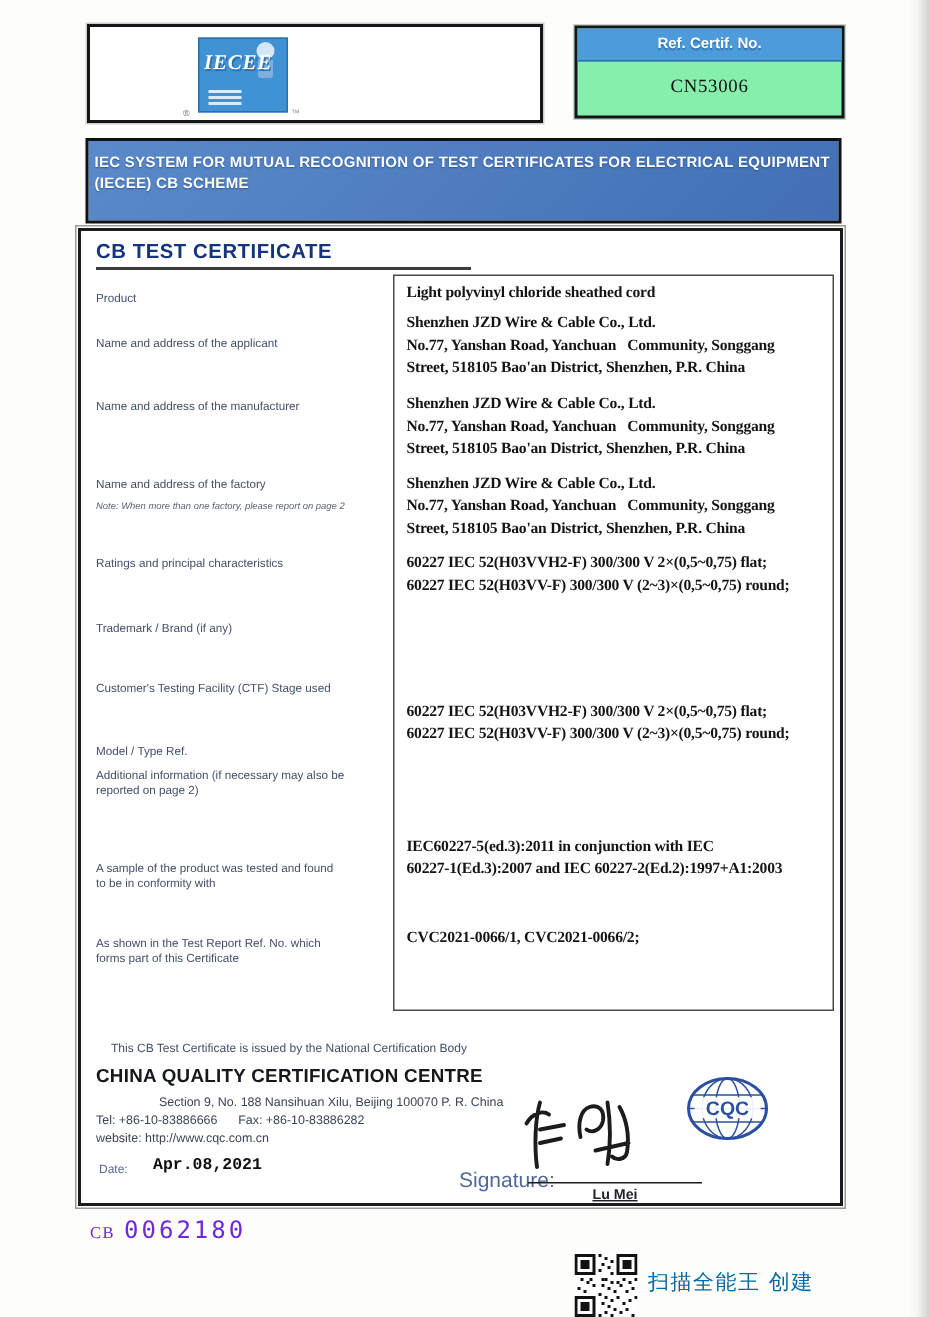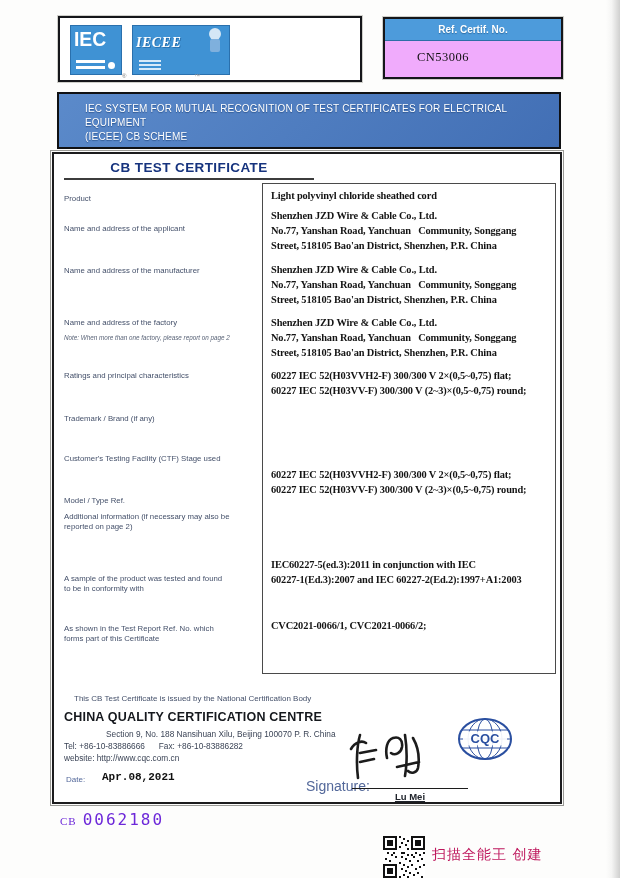--- a/index.html
+++ b/index.html
@@ -19,51 +19,51 @@
   
   .logo-box{ position:absolute; left:58px; top:16px; width:300px; height:62px;
     background:#fff; border:2px solid #15161a; box-shadow:0 0 0 1px #cfcfca; }
   .tile{ position:absolute; top:7px; background:#3f92d4; border:1px solid #2a70ad; }
   .iec-tile{ left:10px; width:50px; height:48px; }
   .iec-text{ position:absolute; top:1px; left:3px; color:#fff; font-weight:bold;
     font-size:21px; letter-spacing:0; transform:scaleX(.92); transform-origin:left; }
   .iec-b1,.iec-b2{ position:absolute; left:5px; width:29px; height:3.5px; background:#fff; }
   .iec-b1{ bottom:11px; } .iec-b2{ bottom:5px; }
   .iec-dot{ position:absolute; left:37px; bottom:5px; width:7px; height:7px; border-radius:50%; background:#fff; }
-  .iecee-tile{ left:72px; width:58px; height:48px;padding-left:38px; }
+  .iecee-tile{ left:72px; width:58px; height:48px; }
   .iecee-text{ position:absolute; top:9px; left:3px; color:#fff; font-weight:bold; font-style:italic;
     font-family:"Liberation Serif", serif; font-size:14px; letter-spacing:.5px;
     text-shadow:1px 1px 0 #2a70ad; }
   .bulb-head{ position:absolute; top:2px; right:8px; width:12px; height:12px; border-radius:50%; background:#d5e7f6; }
   .bulb-body{ position:absolute; top:13px; right:9px; width:10px; height:13px; background:#7fb0dd; border-radius:2px; }
   .iecee-bars i{ position:absolute; left:6px; width:22px; height:2.5px; background:#d9eaf8; display:block; }
   .iecee-bars i:nth-child(1){ bottom:12px; } .iecee-bars i:nth-child(2){ bottom:8px; } .iecee-bars i:nth-child(3){ bottom:4px; }
   .rmark{ position:absolute; left:62px; bottom:1px; font-size:6px; color:#777; }
   .tmark{ position:absolute; left:134px; bottom:1px; font-size:6px; color:#999; }
 
   
   .ref-box{ position:absolute; left:383px; top:17px; width:176px; height:58px;
-    background:#f0abfc; border:2px solid #15161a; box-shadow:0 0 0 1px #cfcfca; }
+    background:#86efac; border:2px solid #15161a; box-shadow:0 0 0 1px #cfcfca; }
   .ref-head{ height:21px; background:#4d9bdb; color:#fff; font-weight:bold; font-size:10px;
     text-align:center; line-height:21px; text-shadow:0 1px 1px #2e6ea6; border-bottom:1px solid #2e6ea6; }
-  .ref-value{ text-align:left; margin-top:9px; font-family:"Liberation Serif", serif;
-    font-size:12.5px; color:#101010; letter-spacing:.5px;margin-left:32px; }
+  .ref-value{ text-align:center; margin-top:9px; font-family:"Liberation Serif", serif;
+    font-size:12.5px; color:#101010; letter-spacing:.5px; }
 
   
   .banner{ position:absolute; left:57px; top:92px; width:504px; height:57px; box-sizing:border-box;
     background:linear-gradient(135deg,#5b8aca,#426fb5); border:2px solid #101113;
-    color:#fff; font-weight:normal; font-size:10px; line-height:1.4; padding:8px 26px;
+    color:#fff; font-weight:bold; font-size:10px; line-height:1.4; padding:8px 4px;
     text-shadow:0 1px 1px #2c558f; letter-spacing:.2px; }
 
   
   .main-box{ position:absolute; left:52px; top:152px; width:510px; height:652px; box-sizing:border-box;
     background:#fff; border:2px solid #1c1c1e; outline:1px solid #9a9a96; outline-offset:1px; }
   .cb-title{ position:absolute; left:10px; top:6px; margin:0; color:#16337e;
     font-size:13.5px; font-weight:bold; letter-spacing:.4px;
-    border-bottom:2px solid #3c3c3c; padding-bottom:3px; width:250px;text-align:center; }
+    border-bottom:2px solid #3c3c3c; padding-bottom:3px; width:250px; }
   .flabel{ position:absolute; left:10px; width:192px; font-size:7.8px; color:#44506a;
     line-height:1.3; white-space:pre-line; }
   .fnote{ position:absolute; left:10px; width:192px; font-size:6.3px; font-style:italic; color:#5a6478; }
   .value-box{ position:absolute; left:208px; top:29px; width:294px; height:491px; box-sizing:border-box;
     border:1.5px solid #4a4a4a; }
   .fval{ position:absolute; left:8px; right:5px; font-family:"Liberation Serif", serif;
     font-weight:bold; font-size:10.4px; letter-spacing:-.15px; line-height:1.45; color:#141414; }
 
   .issued-note{ position:absolute; left:20px; top:540px; font-size:8px; color:#44506a; }
   .org-name{ position:absolute; left:10px; top:556px; font-size:12.5px; font-weight:bold; color:#15181d; letter-spacing:.2px; }
@@ -78,35 +78,29 @@
   .sig-line{ position:absolute; left:298px; top:634px; width:116px; border-bottom:1.5px solid #1c1c1c; }
   .sig-name{ position:absolute; left:298px; top:637px; width:116px; text-align:center;
     font-size:9.5px; font-weight:bold; color:#20242c;text-decoration:underline; }
   .cqc-logo{ position:absolute; left:402px; top:562px; }
 
   
   .cb-number{ position:absolute; left:60px; top:810px; color:#6d28d9; }
   .cb-prefix{ font-family:"Liberation Serif", serif; font-size:11px; margin-right:6px; letter-spacing:1px; }
   .cb-digits{ font-family:"DejaVu Sans Mono", monospace; font-size:16px; letter-spacing:2px; }
   .qr{ position:absolute; left:383px; top:836px; }
-  .wm-text{ position:absolute; left:432px; top:846px; font-size:14px; color:#be185d;
+  .wm-text{ position:absolute; left:432px; top:846px; font-size:14px; color:#0369a1;
     font-family:"DejaVu Sans", sans-serif; letter-spacing:1px; }
 </style>
 </head>
 <body>
 
 <div class="scan-page">
 
   <div class="logo-box">
-    <div class="tile iec-tile">
-      <span class="iec-text">IEC</span>
-      <span class="iec-b1"></span>
-      <span class="iec-b2"></span>
-      <span class="iec-dot"></span>
-    </div>
     <div class="tile iecee-tile">
       <span class="bulb-head"></span>
       <span class="bulb-body"></span>
       <span class="iecee-text">IECEE</span>
       <span class="iecee-bars"><i></i><i></i><i></i></span>
     </div>
     <span class="rmark">®</span>
     <span class="tmark">™</span>
   </div>
 

